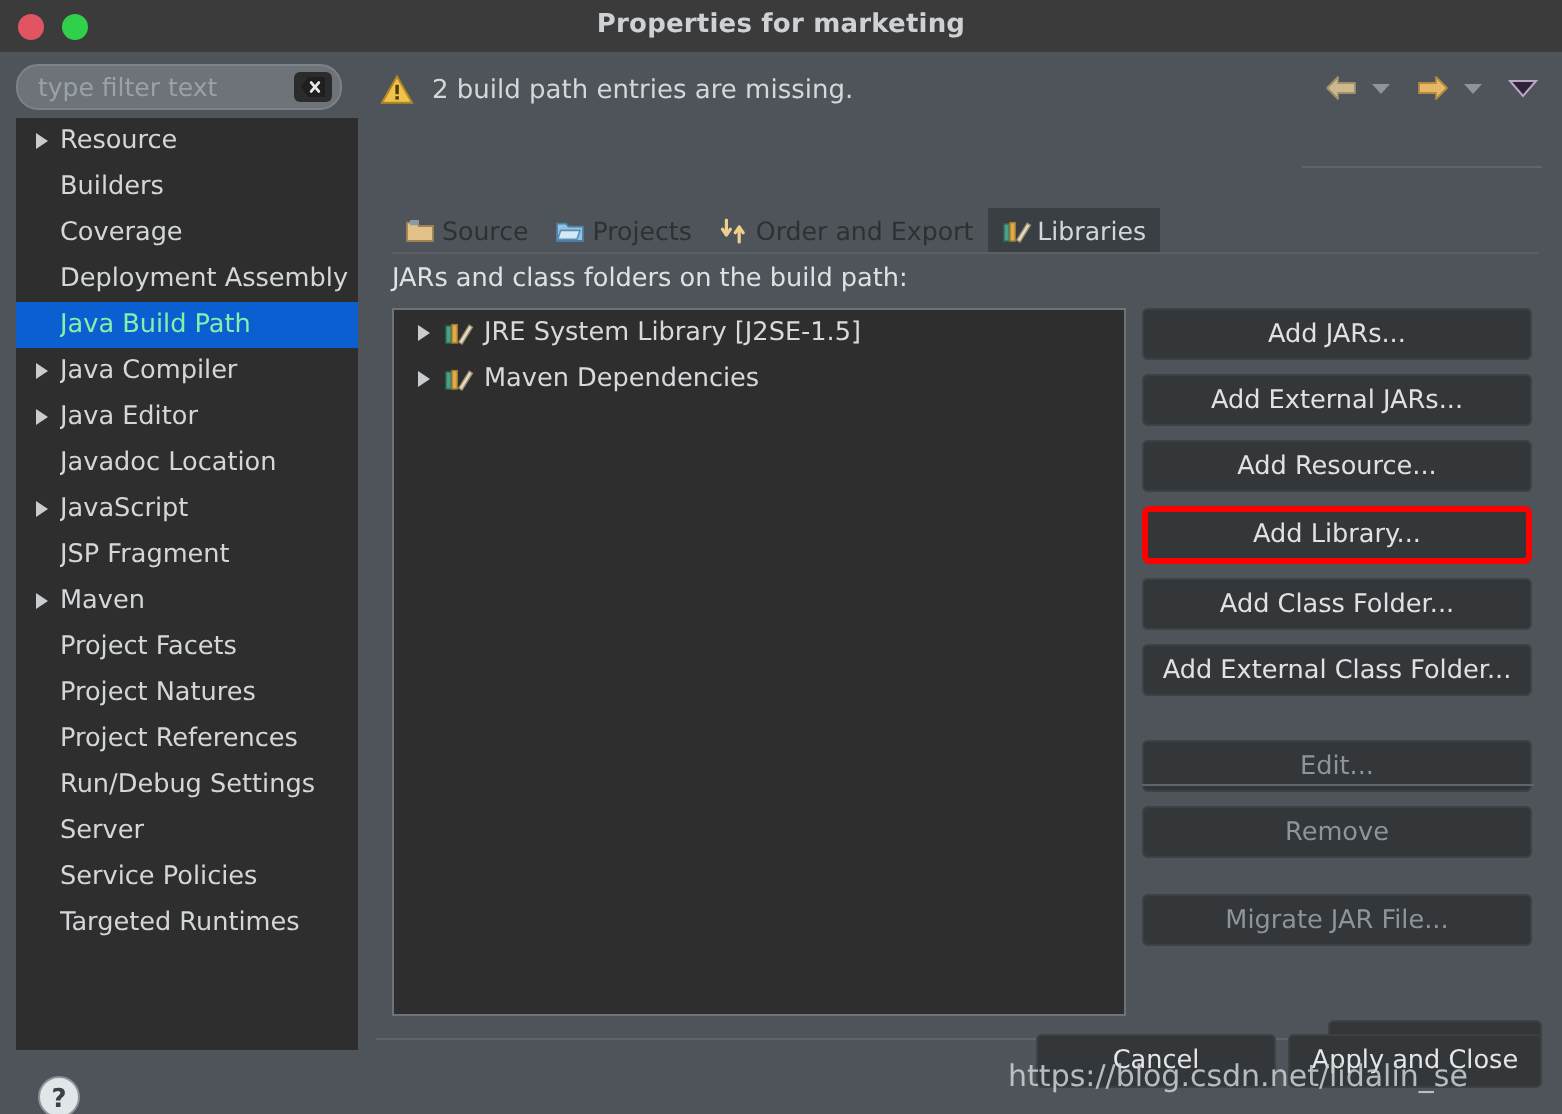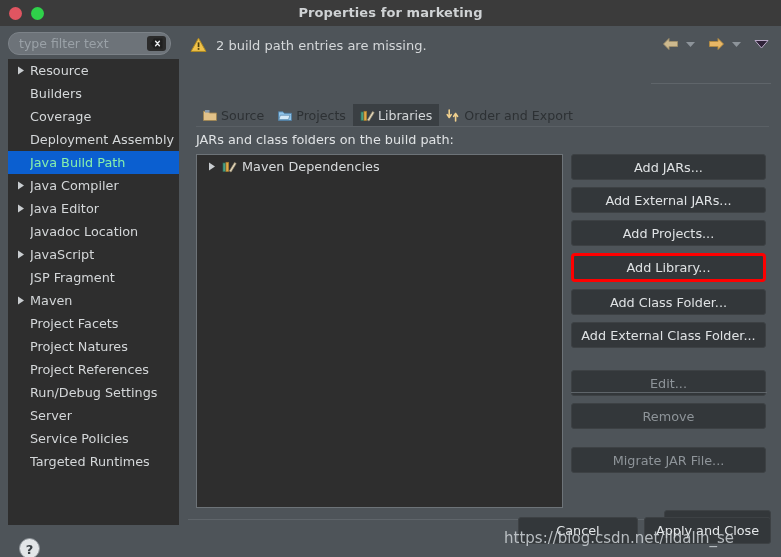--- a/index.html
+++ b/index.html
@@ -458,66 +458,81 @@
       </div>
       <div class="tab">
         <span class="ticon">
           <svg width="15" height="13" viewBox="0 0 15 13">
             <path d="M0.5 2.8 L5 2.8 L6.3 4.3 L13.5 4.3 L13.5 11.5 L0.5 11.5 Z" fill="#8fc4ea" stroke="#4f7ea3" stroke-width="0.9"></path>
             <path d="M2.3 6.2 L12 6.2 L10.5 10.6 L0.9 10.6 Z" fill="#d4e9f8" stroke="#5d8cae" stroke-width="0.8"></path>
           </svg>
         </span>
         <span>Projects</span>
       </div>
+      <div class="tab">
+        <span class="ticon">
+          <svg width="15" height="13" viewBox="0 0 15 13">
+            <path d="M3.2 1 L3.2 7 M3.2 8.5 L1.2 5.6 M3.2 8.5 L5.2 5.6" stroke="#efcf8d" stroke-width="1.6" fill="none" stroke-linecap="round"></path>
+            <path d="M9.6 12 L9.6 6 M9.6 4.5 L7.6 7.4 M9.6 4.5 L11.6 7.4" stroke="#efcf8d" stroke-width="1.6" fill="none" stroke-linecap="round"></path>
+          </svg>
+        </span>
+        <span>Order and Export</span>
+      </div>
       <div class="tab active">
         <span class="ticon">
           <svg width="15" height="13" viewBox="0 0 15 13">
             <rect x="1" y="3" width="2.6" height="8.5" fill="#4a9f85" stroke="#2d6f5c" stroke-width="0.7"></rect>
             <rect x="4" y="2.3" width="2.6" height="9.2" fill="#e0a94a" stroke="#a87c2c" stroke-width="0.7"></rect>
             <path d="M7.4 11 L12.6 2.6 L14.2 3.6 L9 12 Z" fill="#e8dcc0" stroke="#9b8f74" stroke-width="0.7"></path>
           </svg>
         </span>
         <span>Libraries</span>
       </div>
-      <div class="tab">
-        <span class="ticon">
-          <svg width="15" height="13" viewBox="0 0 15 13">
-            <path d="M3.2 1 L3.2 7 M3.2 8.5 L1.2 5.6 M3.2 8.5 L5.2 5.6" stroke="#efcf8d" stroke-width="1.6" fill="none" stroke-linecap="round"></path>
-            <path d="M9.6 12 L9.6 6 M9.6 4.5 L7.6 7.4 M9.6 4.5 L11.6 7.4" stroke="#efcf8d" stroke-width="1.6" fill="none" stroke-linecap="round"></path>
-          </svg>
-        </span>
-        <span>Order and Export</span>
-      </div>
     </div>
     <div class="tab-underline"></div>
 
     <div class="section-label">JARs and class folders on the build path:</div>
 
     <div class="listbox">
       <div class="lb-item">
         <span class="tw">
           <svg width="8" height="9" viewBox="0 0 8 9">
               <path d="M1 0.5 L7 4.5 L1 8.5 Z" fill="#c9cdd0"></path>
             </svg>
         </span>
         <span class="lb-icon">
           <svg width="15" height="13" viewBox="0 0 15 13">
             <rect x="1" y="3" width="2.6" height="8.5" fill="#4a9f85" stroke="#2d6f5c" stroke-width="0.7"></rect>
             <rect x="4" y="2.3" width="2.6" height="9.2" fill="#e0a94a" stroke="#a87c2c" stroke-width="0.7"></rect>
             <path d="M7.4 11 L12.6 2.6 L14.2 3.6 L9 12 Z" fill="#e8dcc0" stroke="#9b8f74" stroke-width="0.7"></path>
           </svg>
         </span>
+        <span>JRE System Library [J2SE-1.5]</span>
+      </div>
+      <div class="lb-item">
+        <span class="tw">
+          <svg width="8" height="9" viewBox="0 0 8 9">
+              <path d="M1 0.5 L7 4.5 L1 8.5 Z" fill="#c9cdd0"></path>
+            </svg>
+        </span>
+        <span class="lb-icon">
+          <svg width="15" height="13" viewBox="0 0 15 13">
+            <rect x="1" y="3" width="2.6" height="8.5" fill="#4a9f85" stroke="#2d6f5c" stroke-width="0.7"></rect>
+            <rect x="4" y="2.3" width="2.6" height="9.2" fill="#e0a94a" stroke="#a87c2c" stroke-width="0.7"></rect>
+            <path d="M7.4 11 L12.6 2.6 L14.2 3.6 L9 12 Z" fill="#e8dcc0" stroke="#9b8f74" stroke-width="0.7"></path>
+          </svg>
+        </span>
         <span>Maven Dependencies</span>
       </div>
     </div>
 
     <div class="btncol">
       <div class="btn">Add JARs...</div>
       <div class="btn">Add External JARs...</div>
-      <div class="btn">Add Projects...</div>
+      <div class="btn">Add Resource...</div>
       <div class="btn highlighted">Add Library...</div>
       <div class="btn">Add Class Folder...</div>
       <div class="btn">Add External Class Folder...</div>
       <div class="spacer-md"></div>
       <div class="btn disabled">Edit...</div>
       <div class="btn disabled">Remove</div>
       <div class="spacer-sm"></div>
       <div class="btn disabled">Migrate JAR File...</div>
     </div>
 

